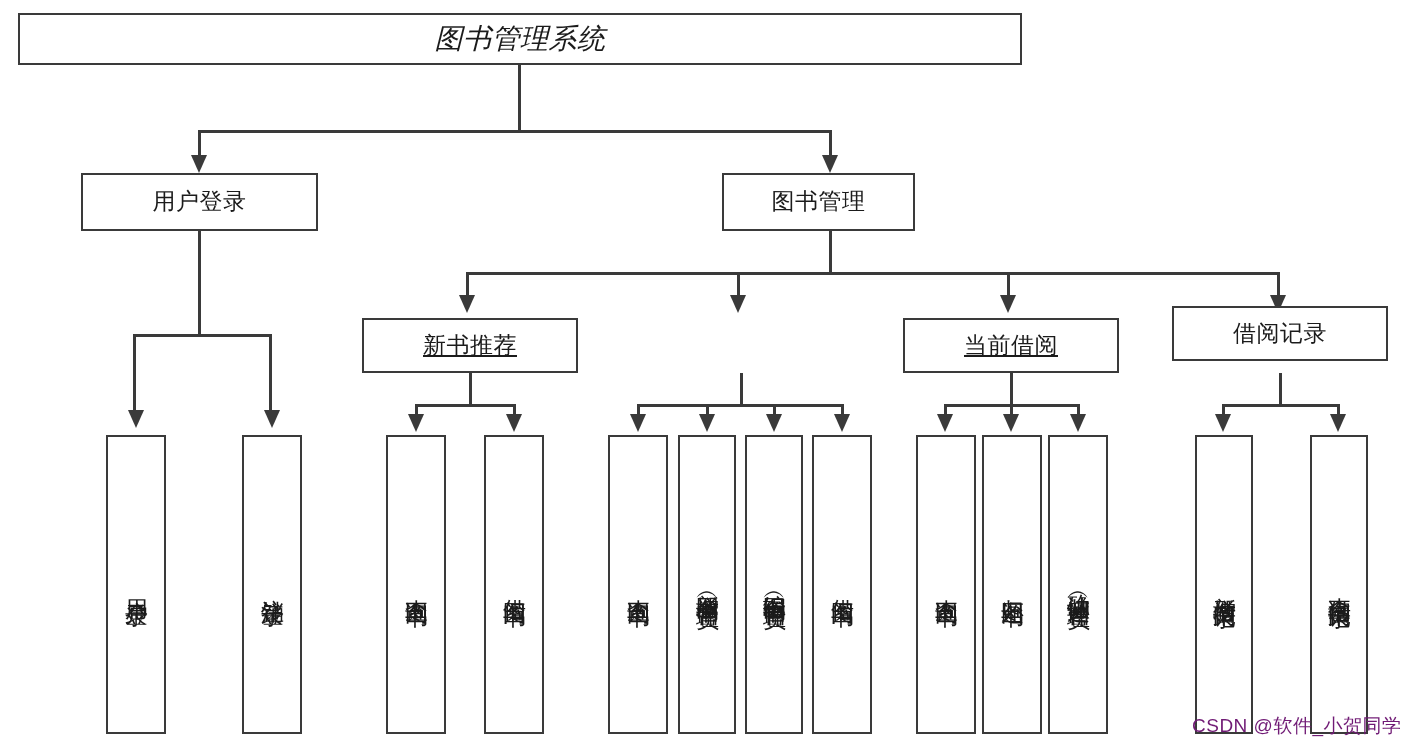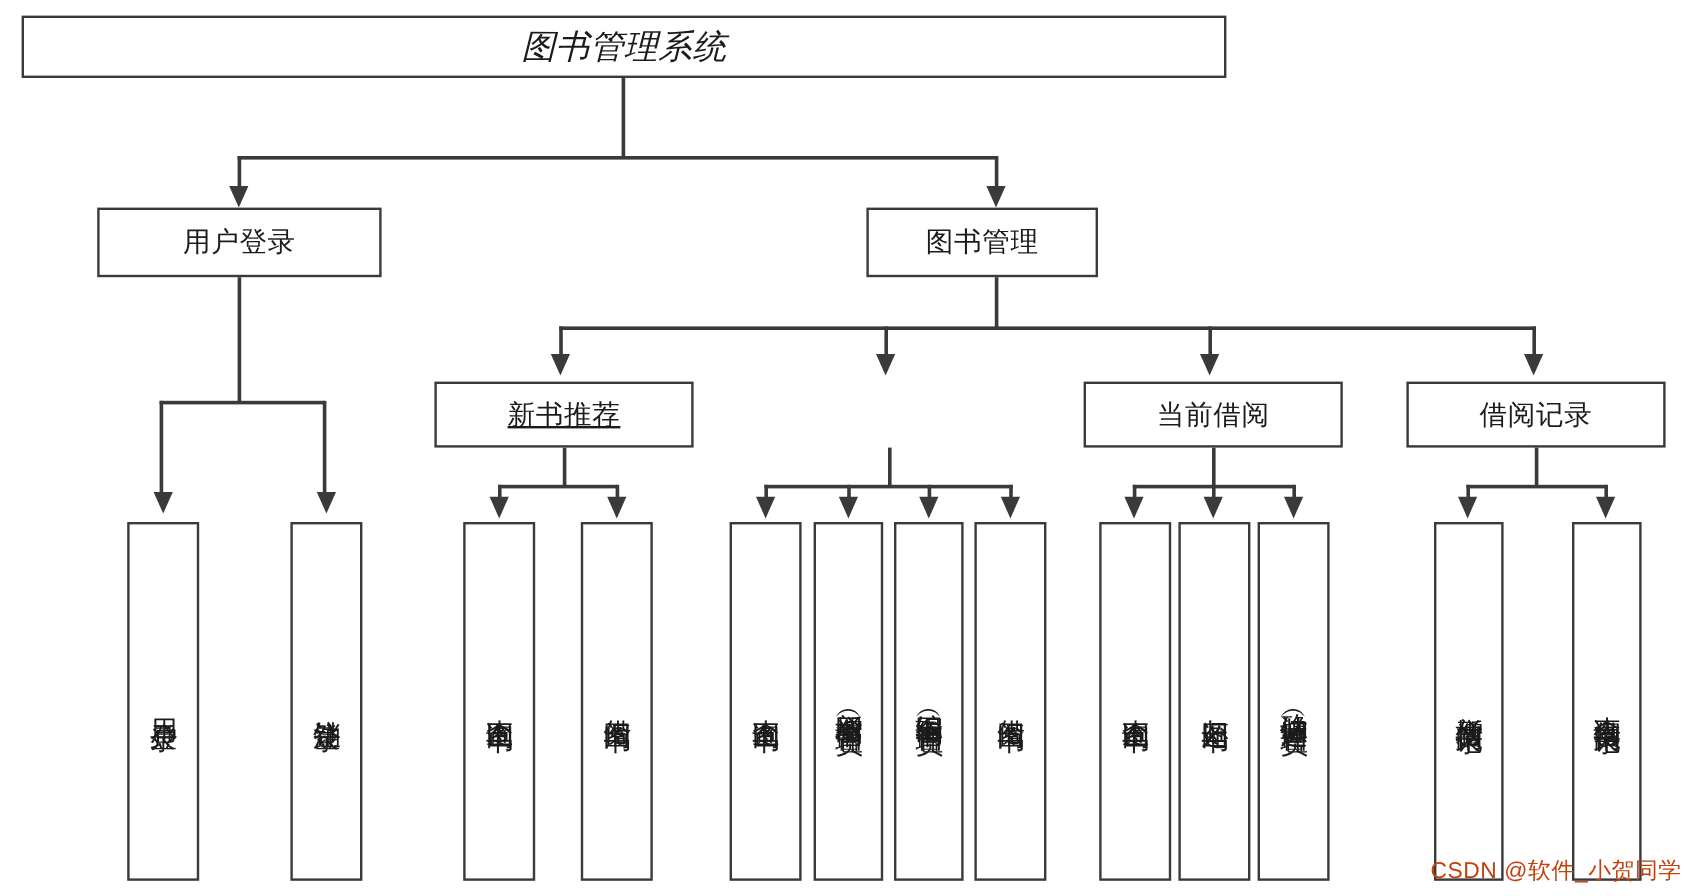--- a/index.html
+++ b/index.html
@@ -63,21 +63,21 @@
     width: 0;
     height: 0;
     border-left: 8px solid transparent;
     border-right: 8px solid transparent;
     border-top: 18px solid #3a3a3a;
   }
   
   #watermark {
     position: absolute;
     font-size: 19px;
-    color: #c2410c;
+    color: #701a75;
     white-space: nowrap;
     letter-spacing: 0.5px;
   }
 </style>
 </head>
 <body>
 
 <div id="canvas">
 
   <div class="node h root" style="left:18px; top:13px; width:1004px; height:52px;">
@@ -116,24 +116,24 @@
   <div class="seg vline" style="left:737px; top:272px; height:26px;"></div>
   <div class="arrow" style="left:730px; top:295px;"></div>
   <div class="seg vline" style="left:1007px; top:272px; height:26px;"></div>
   <div class="arrow" style="left:1000px; top:295px;"></div>
   <div class="seg vline" style="left:1277px; top:272px; height:26px;"></div>
   <div class="arrow" style="left:1270px; top:295px;"></div>
 
   <div class="node h" style="left:362px; top:318px; width:216px; height:55px;text-decoration:underline;">
     <span>新书推荐</span>
   </div>
-  <div class="node h" style="left:903px; top:318px; width:216px; height:55px;">
+  <div class="node h" style="left:903px; top:318px; width:216px; height:55px;text-decoration:underline;">
     <span>当前借阅</span>
   </div>
-  <div class="node h" style="left:1172px; top:318px; width:216px; height:55px;">
+  <div class="node h" style="left:1172px; top:306px; width:216px; height:55px;">
     <span>借阅记录</span>
   </div>
 
   <div class="seg vline" style="left:469px; top:373px; height:33px;"></div>
   <div class="seg hline" style="left:415px; top:404px; width:100px;"></div>
   <div class="seg vline" style="left:415px; top:404px; height:14px;"></div>
   <div class="arrow" style="left:408px; top:414px;"></div>
   <div class="seg vline" style="left:513px; top:404px; height:14px;"></div>
   <div class="arrow" style="left:506px; top:414px;"></div>
 

